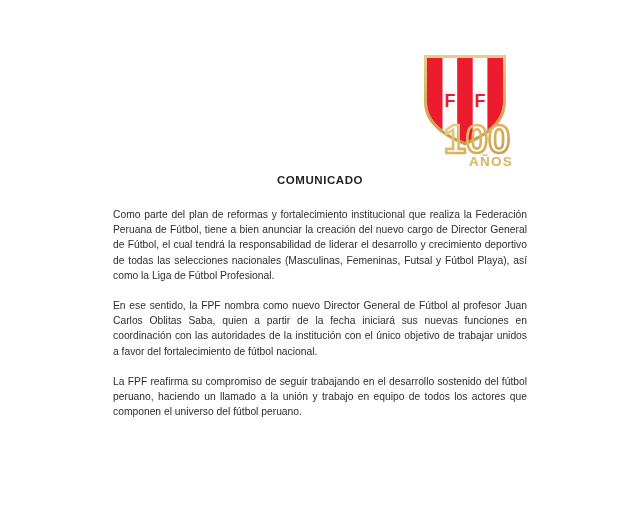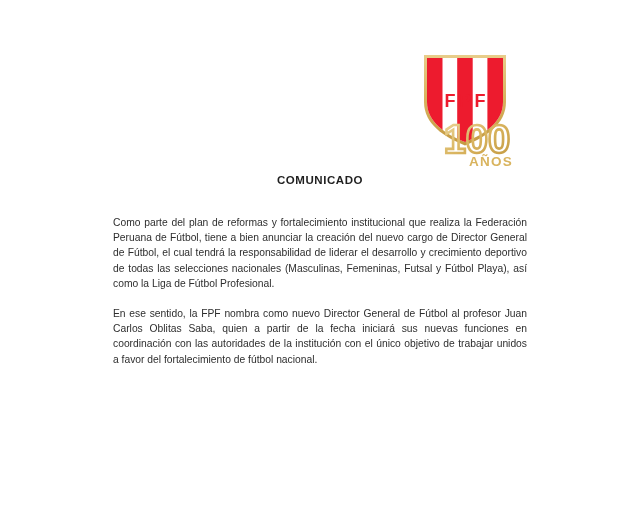--- a/index.html
+++ b/index.html
@@ -57,21 +57,21 @@
     left: 113px;
     top: 207px;
     width: 414px;
   }
   .para {
     font-size: 10.3px;
     line-height: 15.2px;
     text-align: justify;
     text-justify: inter-word;
     color: #2e2e2e;
-    margin: 8px 0 15px 0;
+    margin: 0 0 15px 0;
   }
   .para:last-child {
     margin-bottom: 0;
   }
 
   .closing {
     position: absolute;
     left: 113px;
     top: 407px;
     width: 414px;
@@ -133,16 +133,17 @@
         <text x="76" y="116" text-anchor="middle" font-family="Liberation Sans, sans-serif" font-size="13.5" font-weight="bold" letter-spacing="1.2" fill="#d9b45f">AÑOS</text>
       </g>
     </svg>
   </div>
 
   <div class="doc-title">COMUNICADO</div>
 
   <div class="body-block">
     <p class="para">Como parte del plan de reformas y fortalecimiento institucional que realiza la Federación Peruana de Fútbol, tiene a bien anunciar la creación del nuevo cargo de Director General de Fútbol, el cual tendrá la responsabilidad de liderar el desarrollo y crecimiento deportivo de todas las selecciones nacionales (Masculinas, Femeninas, Futsal y Fútbol Playa), así como la Liga de Fútbol Profesional.</p>
     <p class="para">En ese sentido, la FPF nombra como nuevo Director General de Fútbol al profesor Juan Carlos Oblitas Saba, quien a partir de la fecha iniciará sus nuevas funciones en coordinación con las autoridades de la institución con el único objetivo de trabajar unidos a favor del fortalecimiento de fútbol nacional.</p>
+    <p class="para">La FPF reafirma su compromiso de seguir trabajando en el desarrollo sostenido del fútbol peruano, haciendo un llamado a la unión y trabajo en equipo de todos los actores que componen el universo del fútbol peruano.</p>
   </div>
 
 
 </div>
 
 </body></html>

